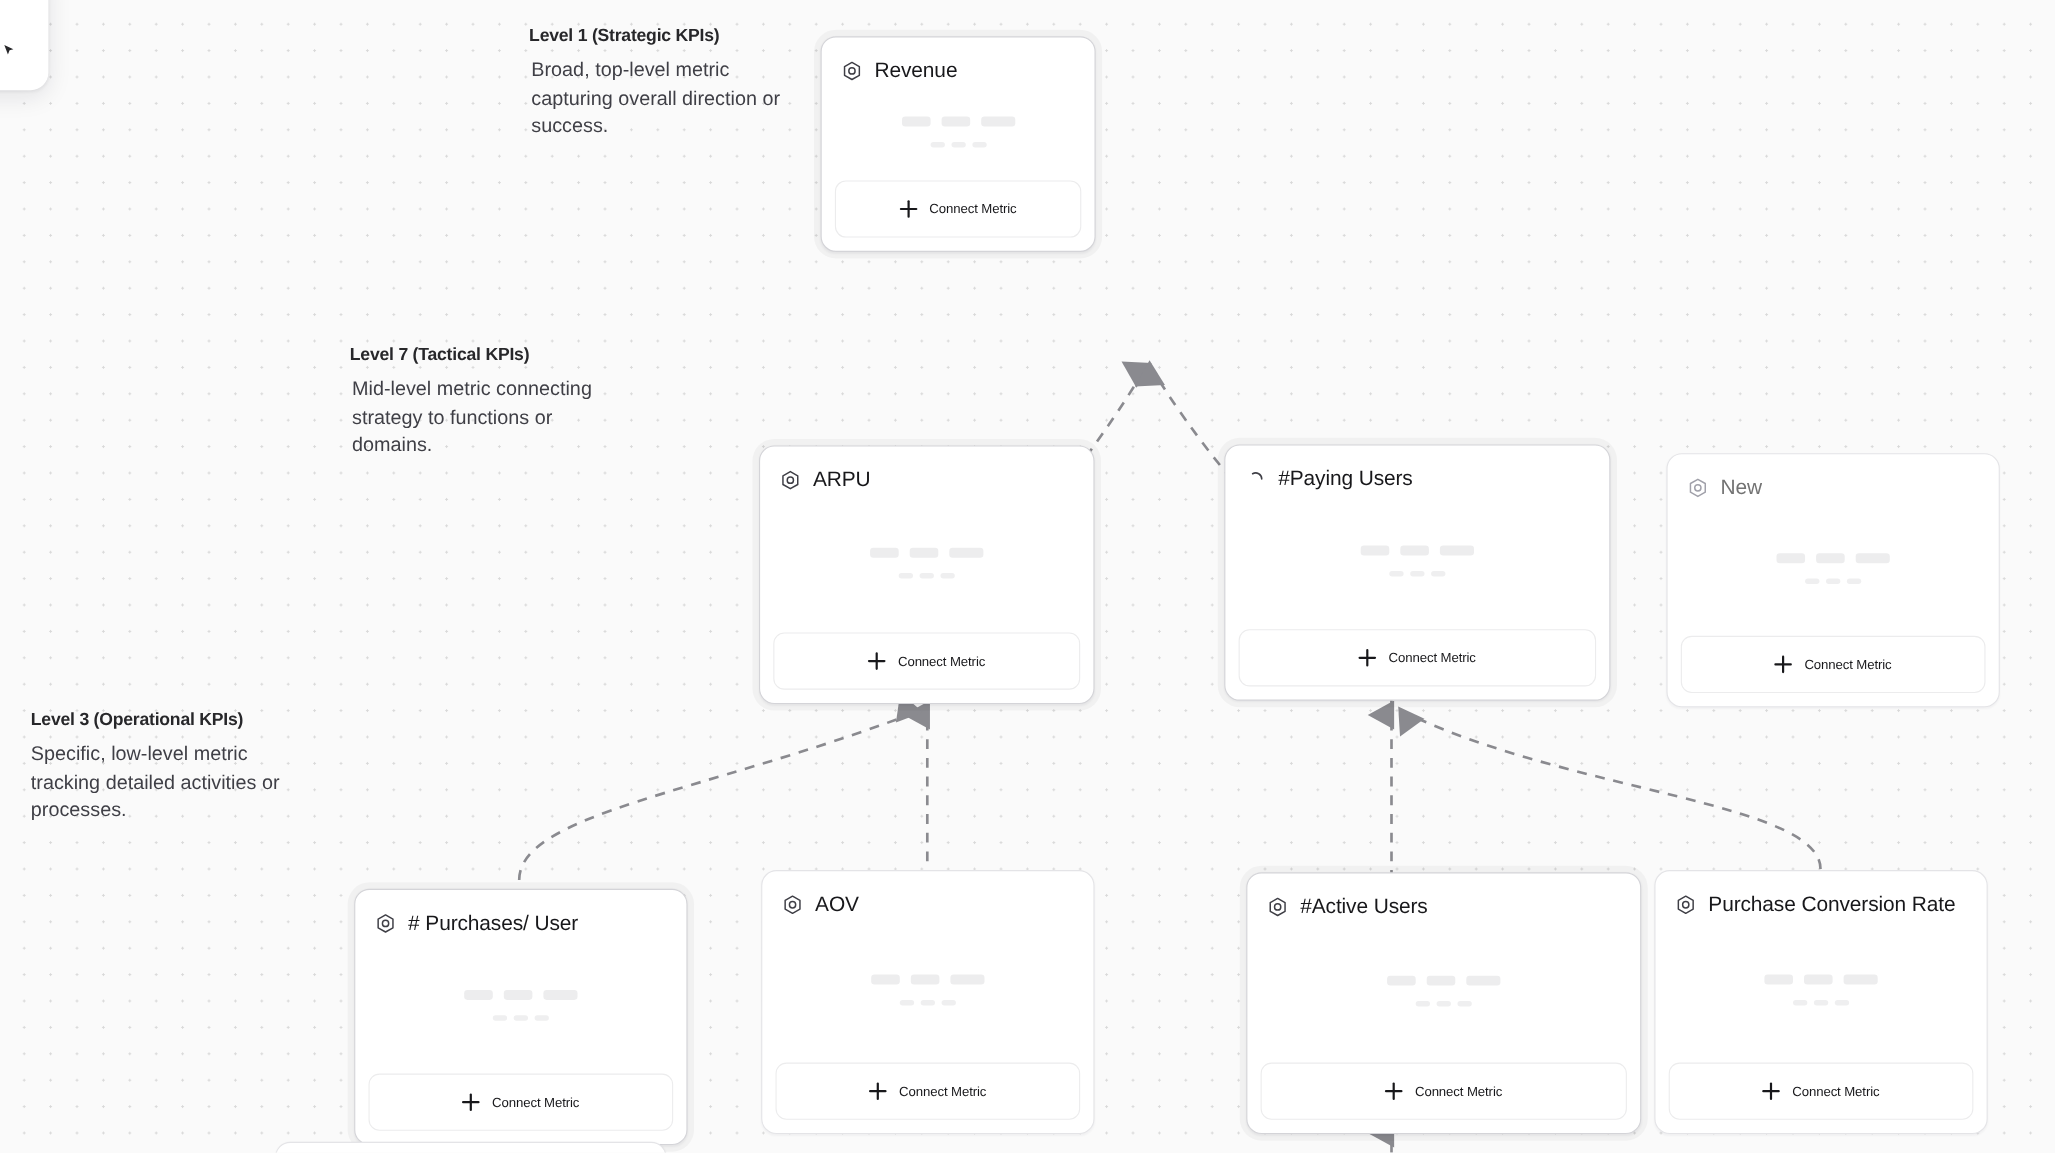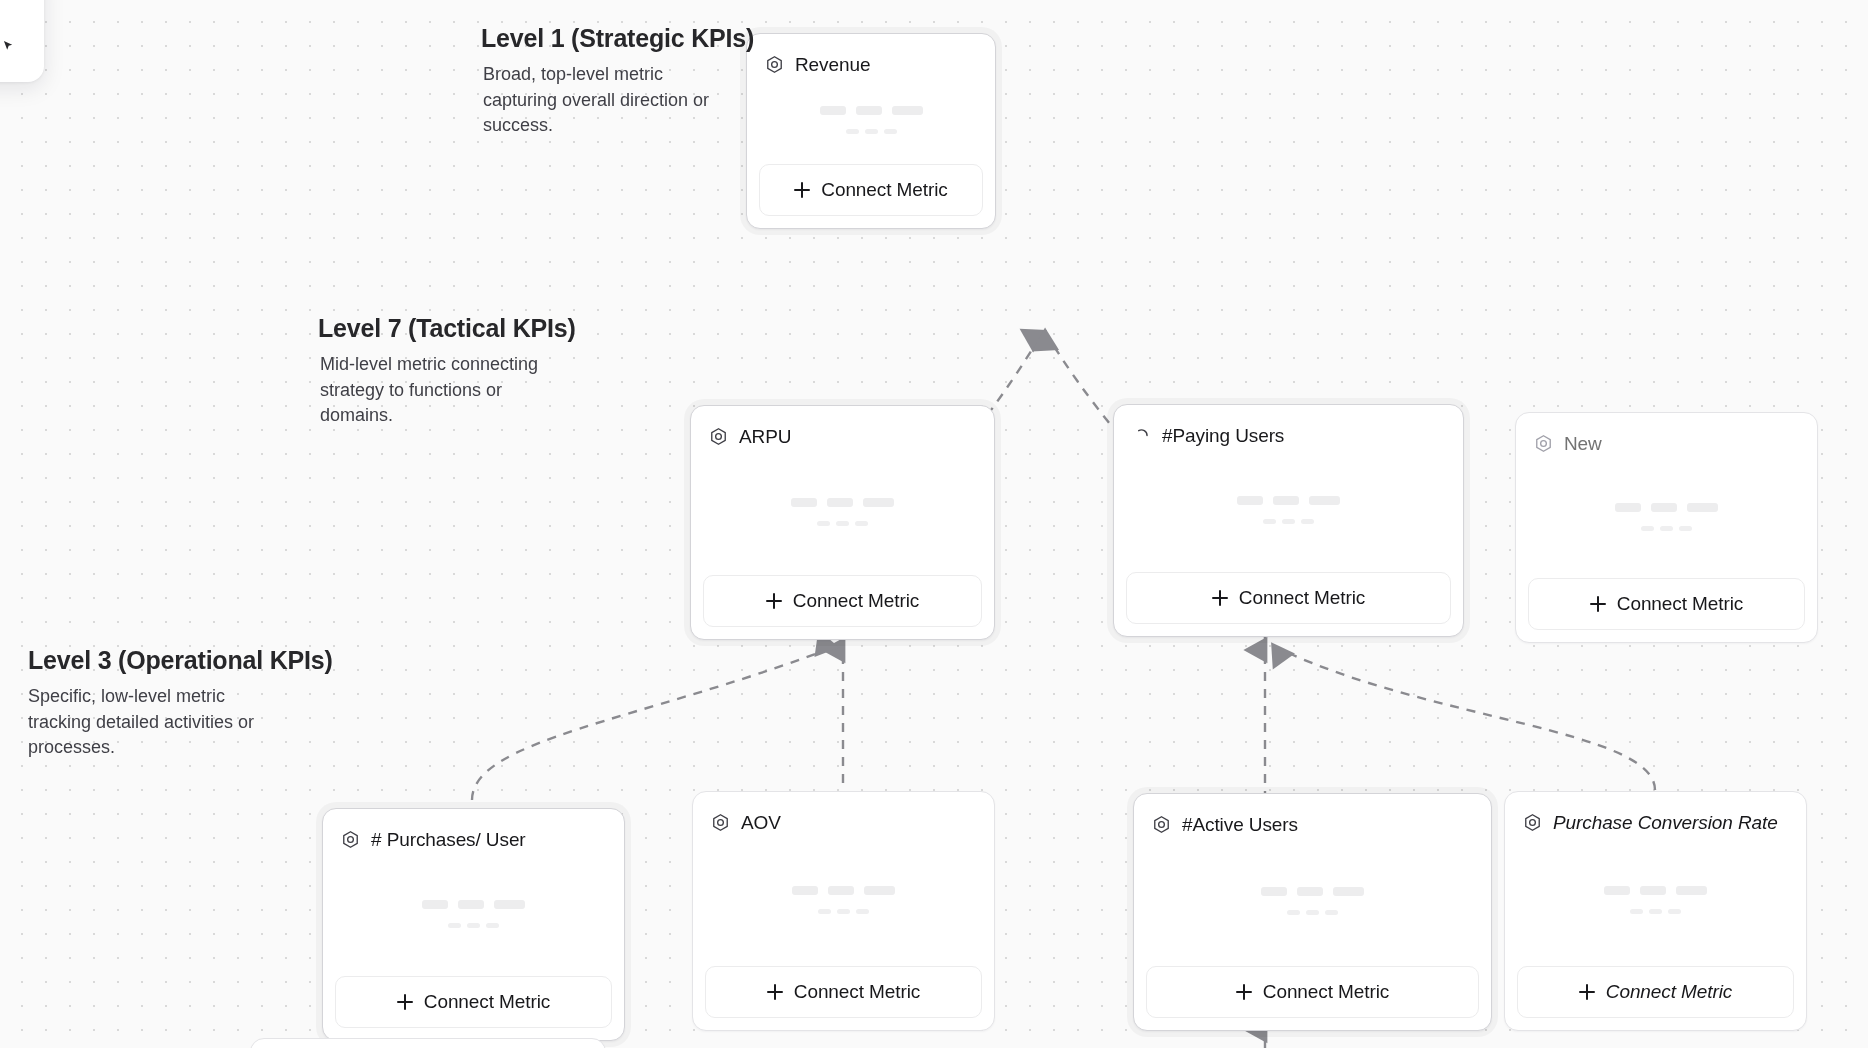--- a/index.html
+++ b/index.html
@@ -32,21 +32,21 @@
     pointer-events: none;
     z-index: 1;
   }
 
   
   .level-label {
     position: absolute;
     z-index: 3;
   }
   .level-title {
-    font-size: 25px;
+    font-size: 16px;
     font-weight: 700;
     color: #27272a;
     letter-spacing: -0.2px;
     white-space: nowrap;
   }
   .level-desc {
     margin-top: 9px;
     margin-left: 2px;
     font-size: 18px;
     line-height: 1.42;
@@ -146,21 +146,21 @@
   .connect-btn .plus::before,
   .connect-btn .plus::after {
     content: "";
     position: absolute;
     background: #18181b;
     border-radius: 1px;
   }
   .connect-btn .plus::before { left: 7px; top: 0; width: 2px; height: 16px; }
   .connect-btn .plus::after  { top: 7px; left: 0; height: 2px; width: 16px; }
   .connect-label {
-    font-size: 19px;
+    font-size: 12px;
     font-weight: 500;
     color: #18181b;
     letter-spacing: -0.1px;
   }
 
   
   .spinner {
     width: 19px; height: 19px;
     flex: 0 0 19px;
     display: block;
@@ -410,21 +410,21 @@
         <span class="skeleton-bar"></span>
         <span class="skeleton-bar"></span>
       </div>
     </div>
     <div class="connect-btn">
       <span class="plus"></span>
       <span class="connect-label">Connect Metric</span>
     </div>
   </div>
 
-  <div class="node" style="left:1504px; top:791px; width:303px; height:240px;font-style:italic;">
+  <div class="node" style="left:1504px; top:791px; width:303px; height:240px;">
     <div class="node-header">
       <svg class="node-icon" viewBox="0 0 24 24" fill="none" stroke="currentColor" stroke-width="1.7" stroke-linejoin="round">
         <path d="M12 2.2 L20.5 7 V17 L12 21.8 L3.5 17 V7 Z"></path>
         <circle cx="12" cy="12" r="3.6"></circle>
       </svg>
       <span class="node-title">Purchase Conversion Rate</span>
     </div>
     <div class="node-body">
       <div class="skeleton-row">
         <span class="skeleton-bar sk-w1"></span>

